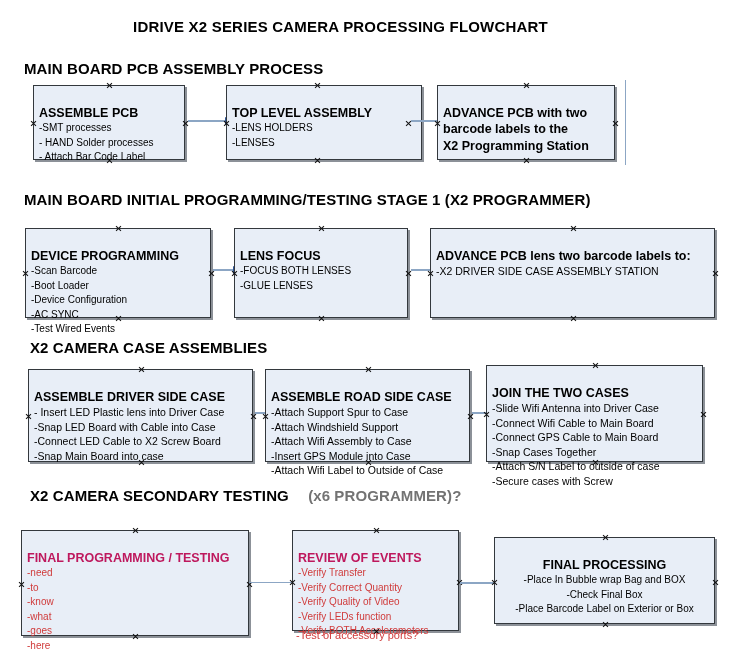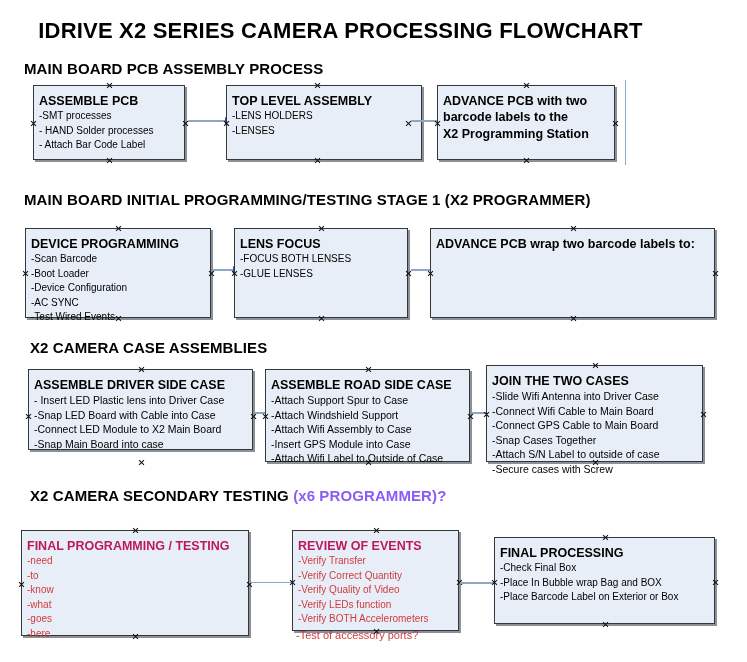--- a/index.html
+++ b/index.html
@@ -16,43 +16,44 @@
     color: #000000;
   }
 
   
   .doc-title {
     position: absolute;
     left: 0;
     top: 18px;
     width: 681px;
     text-align: center;
-    font-size: 22px;
+    font-size: 15px;
     font-weight: bold;
     letter-spacing: 0.2px;
   }
   .section-title {
     position: absolute;
     font-size: 15px;
     font-weight: bold;
     white-space: nowrap;
     letter-spacing: 0.1px;
   }
   .section-title .accent {
-    color: #8b5cf6;
+    color: #737373;
+    margin-left: 15px;
   }
 
   
   .box {
     position: absolute;
     background: #e8eef7;
     border: 1px solid #33383d;
     box-sizing: border-box;
     box-shadow: 2px 2px 0 0 rgba(120,126,134,0.85);
-    padding: 8px 5px 3px 5px;
+    padding: 20px 5px 3px 5px;
     overflow: visible;
   }
   .box .box-title {
     font-size: 12.5px;
     font-weight: bold;
     line-height: 15px;
     white-space: nowrap;
   }
   .box .box-line {
     font-size: 10px;
@@ -200,36 +201,37 @@
   <div class="handle" style="left:83px; top:-4px;"></div>
   <div class="handle" style="left:83px; top:86px;"></div>
   <div class="handle" style="left:170px; top:41px;"></div>
 </div>
 
 <div class="conn" style="left:411px; top:269px; width:24px;">
   <span class="head"></span>
 </div>
 
 <div class="box tiny-line" style="left:430px; top:228px; width:285px; height:90px;">
-  <div class="box-title">ADVANCE PCB wrap two barcode labels to:</div>
+  <div class="box-title">ADVANCE PCB lens two barcode labels to:</div>
+  <div class="box-line">-X2 DRIVER  SIDE  CASE  ASSEMBLY STATION</div>
   <div class="handle" style="left:-4px; top:41px;"></div>
   <div class="handle" style="left:139px; top:-4px;"></div>
   <div class="handle" style="left:139px; top:86px;"></div>
   <div class="handle" style="left:281px; top:41px;"></div>
 </div>
 
 <div class="section-title" style="left:30px; top:339px;">
   <span>X2 CAMERA CASE ASSEMBLIES</span>
 </div>
 
-<div class="box tiny-line" style="left:28px; top:369px; width:225px; height:81px;">
+<div class="box tiny-line" style="left:28px; top:369px; width:225px; height:93px;">
   <div class="box-title">ASSEMBLE DRIVER SIDE CASE</div>
   <div class="box-line"> - Insert LED Plastic lens into Driver Case</div>
   <div class="box-line">-Snap LED Board with Cable into Case</div>
-  <div class="box-line">-Connect LED Module to X2 Main Board</div>
+  <div class="box-line">-Connect LED Cable to X2 Screw Board</div>
   <div class="box-line">-Snap Main Board into case</div>
   <div class="handle" style="left:-4px; top:43px;"></div>
   <div class="handle" style="left:109px; top:-4px;"></div>
   <div class="handle" style="left:109px; top:89px;"></div>
   <div class="handle" style="left:221px; top:43px;"></div>
 </div>
 
 <div class="conn" style="left:255px; top:412px; width:17px;">
   <span class="head"></span>
 </div>
@@ -297,22 +299,22 @@
   <div class="handle" style="left:80px; top:97px;"></div>
   <div class="handle" style="left:163px; top:48px;"></div>
 </div>
 
 <div class="overflow-line" style="left:296px; top:628px;">-Test of accessory ports?</div>
 
 <div class="conn" style="left:460px; top:582px; width:36px;">
   <span class="head"></span>
 </div>
 
-<div class="box" style="left:494px; top:537px; width:221px; height:87px;">
+<div class="box" style="left:494px; top:537px; width:221px; height:87px;text-align:center;">
   <div class="box-title">FINAL PROCESSING</div>
+  <div class="box-line">-Place In Bubble wrap Bag and BOX</div>
   <div class="box-line"> -Check Final Box</div>
-  <div class="box-line">-Place In Bubble wrap Bag and BOX</div>
   <div class="box-line">-Place Barcode Label on Exterior or Box</div>
   <div class="handle" style="left:-4px; top:41px;"></div>
   <div class="handle" style="left:107px; top:-4px;"></div>
   <div class="handle" style="left:107px; top:83px;"></div>
   <div class="handle" style="left:217px; top:41px;"></div>
 </div>
 
 </body></html>

